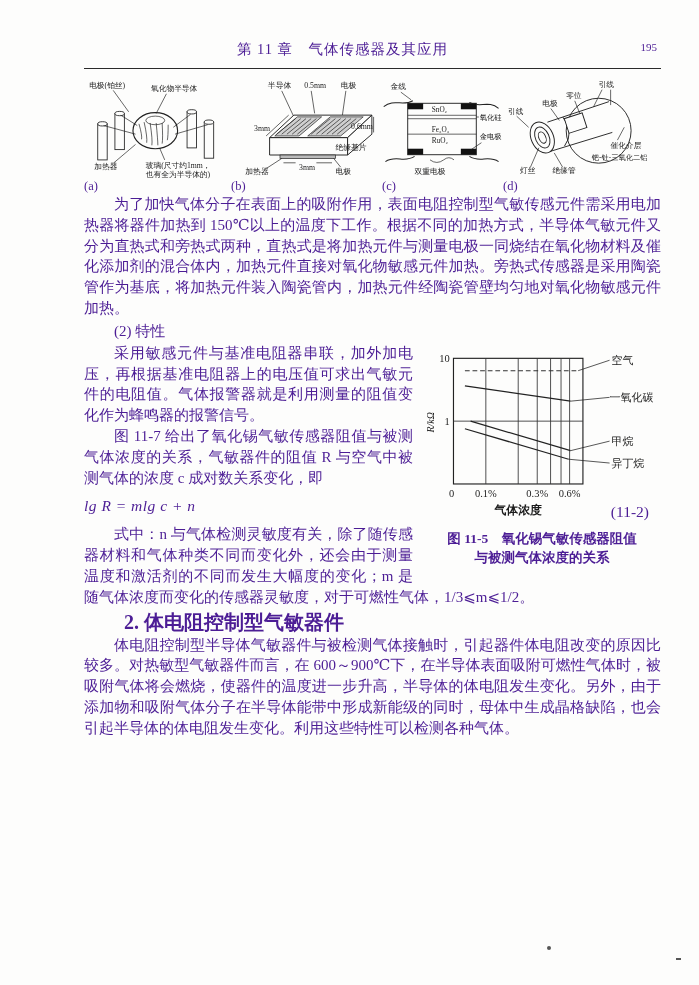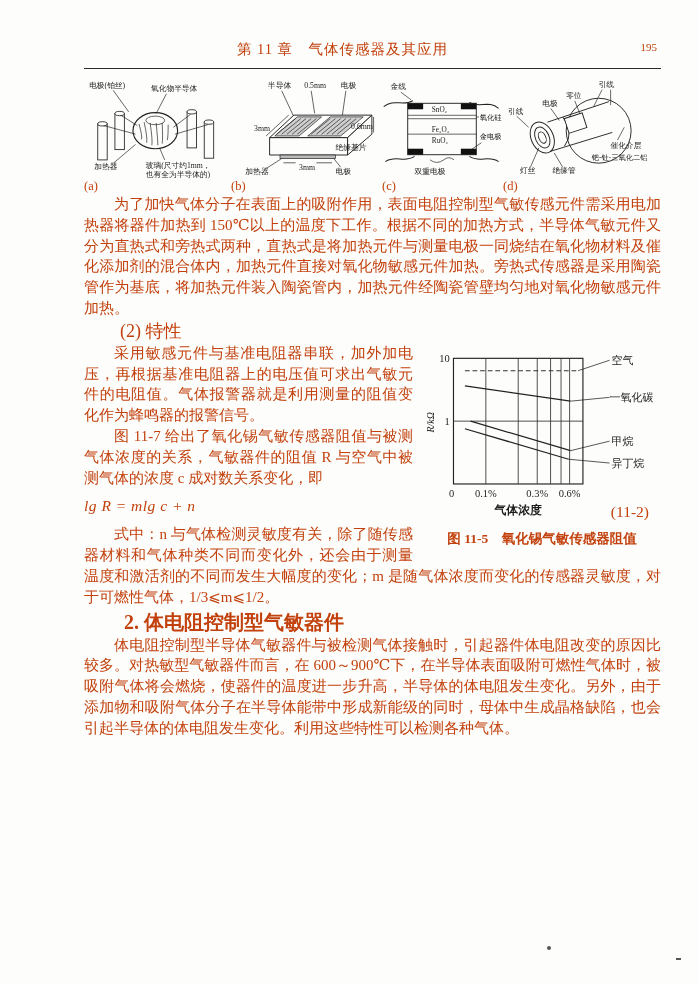--- a/index.html
+++ b/index.html
@@ -3,32 +3,32 @@
 <meta charset="utf-8">
 <style>
   html,body{margin:0;padding:0;background:#e8e8e8;}
   .page{
     position:relative;
     width:699px;height:985px;
     background:#fdfdfc;
     box-sizing:border-box;
     padding:40px 38px 0 84px;
     font-family:"Liberation Serif","DejaVu Serif",serif;
-    color:#c2410c;
+    color:#4c1d95;
     overflow:hidden;
   }
   .header{position:relative;height:24px;font-size:14.5px;}
   .header-center{position:absolute;left:0;right:60px;text-align:center;letter-spacing:1px;}
   .header-page{position:absolute;right:4px;top:1px;font-size:11px;text-align:center;}
   .header-rule{border:none;border-top:1.2px solid #2a2a2a;margin:4px 0 8px 0;}
   p.body{
     font-size:15px;line-height:20.8px;margin:0;
     text-align:justify;text-indent:2em;
   }
-  .spec-head{font-size:18px;line-height:22px;margin:1px 0;text-indent:2em;}
+  .spec-head{font-size:15px;line-height:22px;margin:1px 0;text-indent:2em;}
   .sec-head{font-weight:bold;font-size:20px;line-height:24px;margin:2px 0 1px 0;text-indent:2em;}
   
   .fig4-row{display:flex;justify-content:space-between;align-items:flex-end;margin:6px 0 0 0;}
   .fig4-item{display:flex;flex-direction:column;align-items:flex-start;}
   .fig4-tag{font-size:12.5px;margin-top:-2px;}
   .fig4-caption{text-align:center;font-weight:bold;font-size:13.8px;margin:5px 0 7px 0;}
   svg text{font-family:"Liberation Serif","DejaVu Serif",serif;fill:#1c1c1c;}
   svg .ln{stroke:#222;fill:none;}
   svg .thin{stroke-width:0.8;}
   
@@ -252,20 +252,21 @@
         <text x="12" y="92" font-size="10.5" font-style="italic" transform="rotate(-90 12 92)">R/kΩ</text>
 
         <text x="30" y="160" font-size="11" text-anchor="middle">0</text>
         <text x="66" y="160" font-size="11" text-anchor="middle">0.1%</text>
         <text x="120" y="160" font-size="11" text-anchor="middle">0.3%</text>
         <text x="154" y="160" font-size="11" text-anchor="middle">0.6%</text>
         <text x="100" y="178" font-size="12.5" text-anchor="middle" font-weight="bold">气体浓度</text>
       </svg>
       <div class="chart-caption">
         <div>图 11-5　氧化锡气敏传感器阻值</div>
+        <div>与被测气体浓度的关系</div>
       </div>
     </div>
 
     <p class="body">采用敏感元件与基准电阻器串联，加外加电压，再根据基准电阻器上的电压值可求出气敏元件的电阻值。气体报警器就是利用测量的阻值变化作为蜂鸣器的报警信号。</p>
     <p class="body">图 11-7 给出了氧化锡气敏传感器阻值与被测气体浓度的关系，气敏器件的阻值 R 与空气中被测气体的浓度 c 成对数关系变化，即</p>
 
     <div class="equation">
       <span class="eq-body">lg R = mlg c + n</span>
       <span class="eq-num">(11-2)</span>
     </div>

